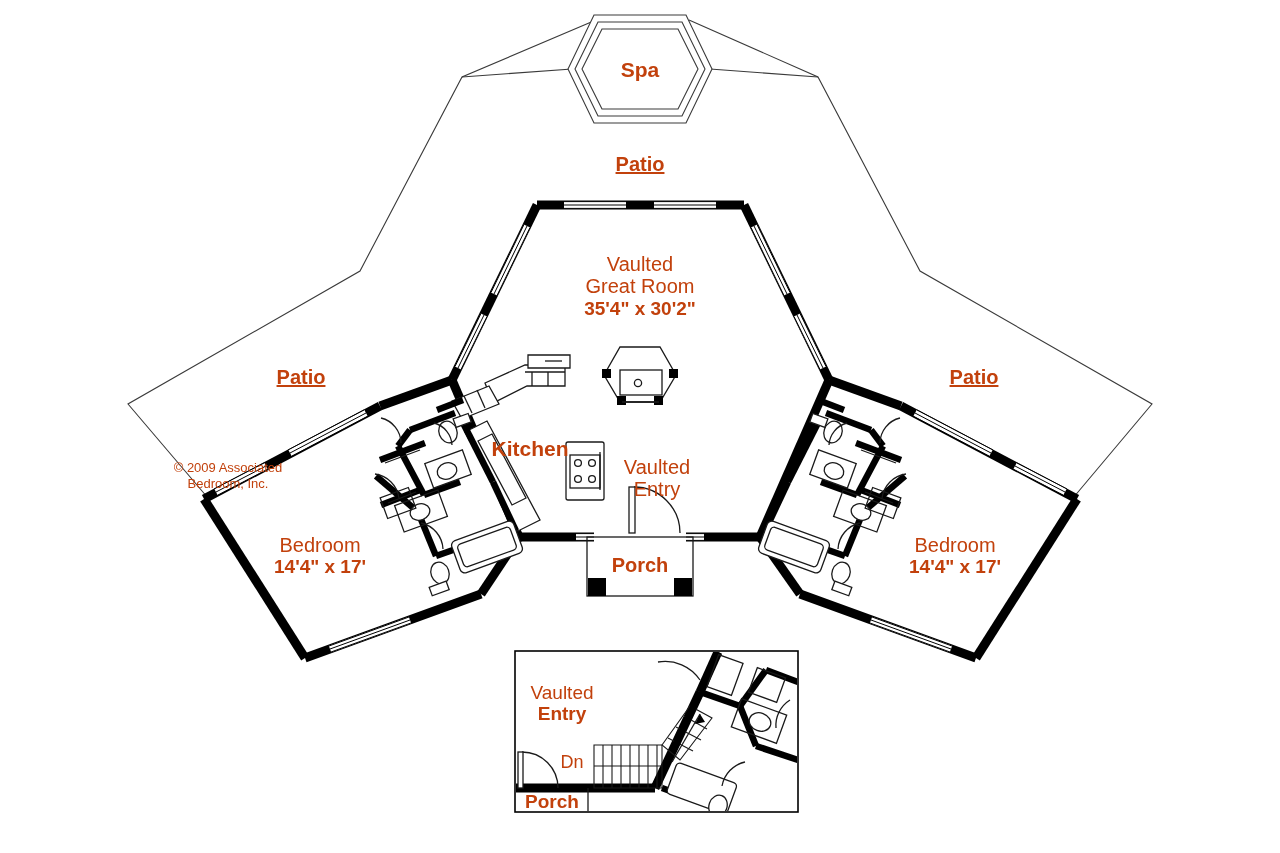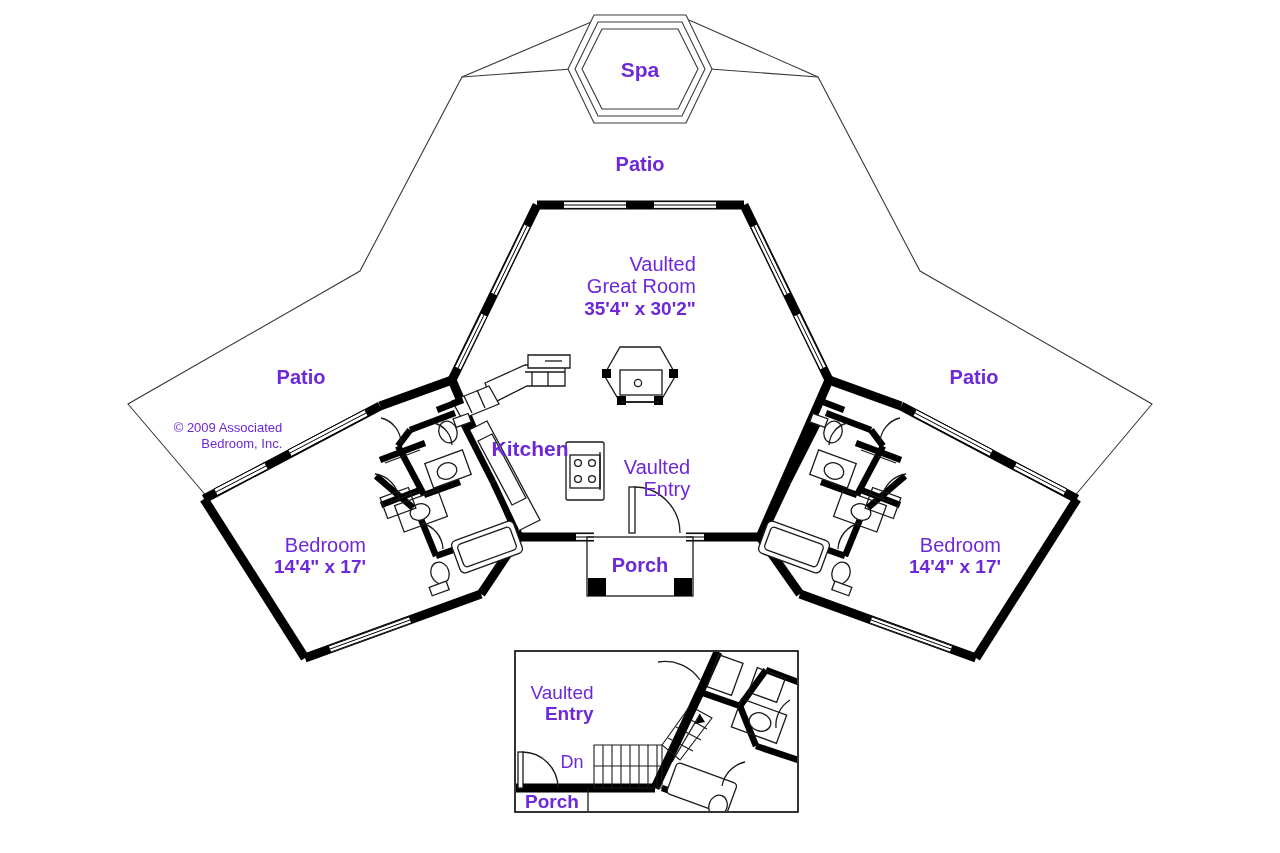--- a/index.html
+++ b/index.html
@@ -91,32 +91,32 @@
     stroke-width: 1.6;
   }
   .hatch-thin {
     fill: none;
     stroke: #1a1a1a;
     stroke-width: 1.1;
   }
   
   .lbl {
     position: absolute;
-    color: #6d28d9;
+    color: #c2410c;
     white-space: nowrap;
     font-family: "Liberation Sans", sans-serif;
     line-height: 1.12;
-    text-align: right;
+    text-align: center;
     transform: translateX(-50%);
     pointer-events: none;
   }
   .sz-room    { font-size: 20px; }
   .sz-room-b  { font-size: 20px; font-weight: 400; }
   .sz-dim     { font-size: 19px; font-weight: 700; }
-  .sz-patio   { font-size: 20px; font-weight: 700; }
+  .sz-patio   { font-size: 20px; font-weight: 700; text-decoration: underline; }
   .sz-spa     { font-size: 21px; font-weight: 700; }
   .sz-kitchen { font-size: 21px; font-weight: 700; }
   .sz-porch   { font-size: 20px; font-weight: 700; }
   .sz-copy    { font-size: 13px; font-weight: 400; line-height: 1.2; }
   .sz-inset   { font-size: 19px; }
   .sz-inset-b { font-size: 19px; font-weight: 700; }
   .sz-dn      { font-size: 18px; font-weight: 400; }
   .sz-caption { font-size: 21px; font-weight: 700; }
   .multiline { display: block; }
 </style>
@@ -452,21 +452,21 @@
   <div class="lbl" style="left:320px; top:534px;">
     <span class="multiline sz-room-b">Bedroom</span>
     <span class="multiline sz-dim">14'4" x 17'</span>
   </div>
 
   <div class="lbl" style="left:955px; top:534px;">
     <span class="multiline sz-room-b">Bedroom</span>
     <span class="multiline sz-dim">14'4" x 17'</span>
   </div>
 
-  <div class="lbl sz-copy" style="left:228px; top:420px;">
+  <div class="lbl sz-copy" style="left:228px; top:460px;">
     <span class="multiline">© 2009 Associated</span>
     <span class="multiline">Bedroom, Inc.</span>
   </div>
 
   <div class="lbl" style="left:562px; top:682px;">
     <span class="multiline sz-inset">Vaulted</span>
     <span class="multiline sz-inset-b">Entry</span>
   </div>
 
   <div class="lbl sz-dn" style="left:572px; top:752px;">Dn</div>

